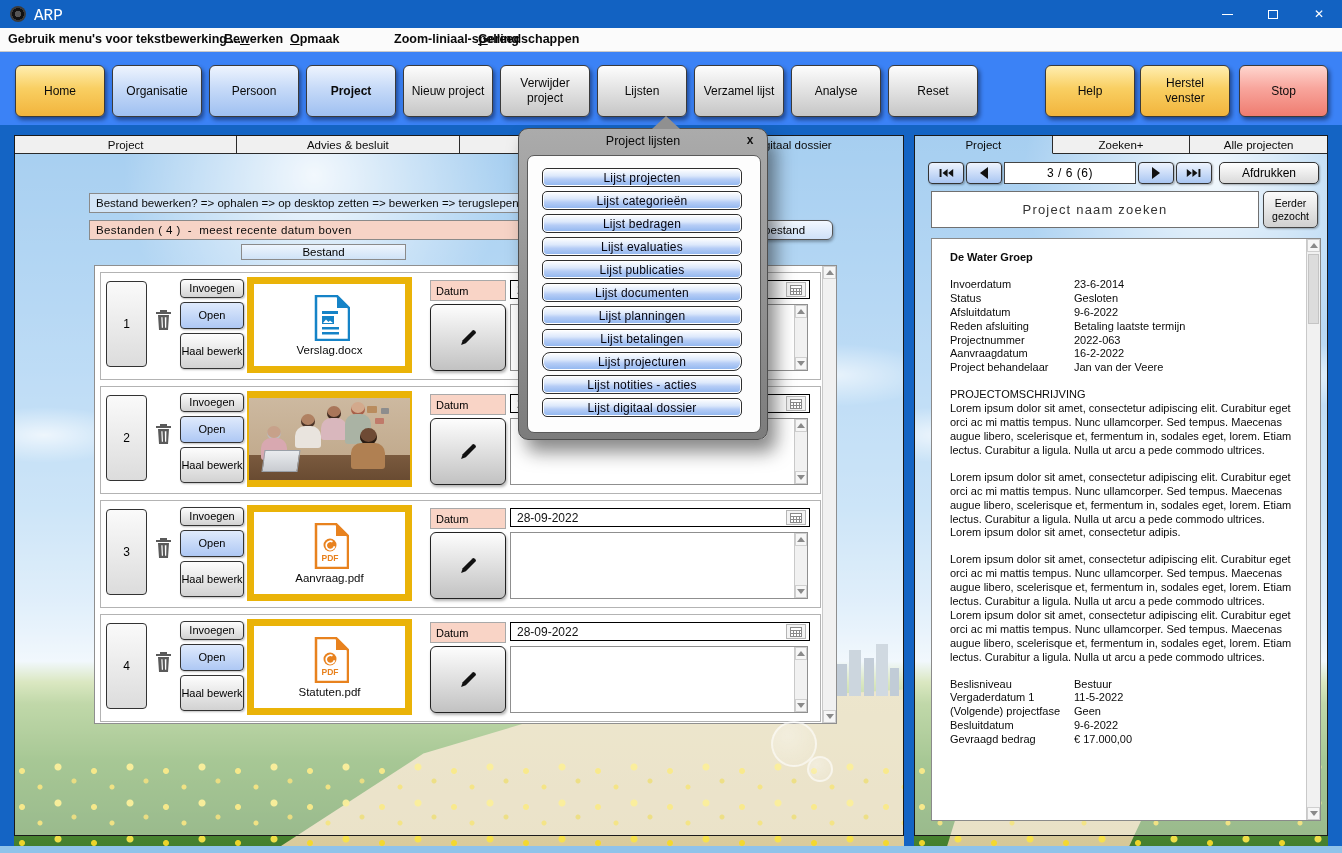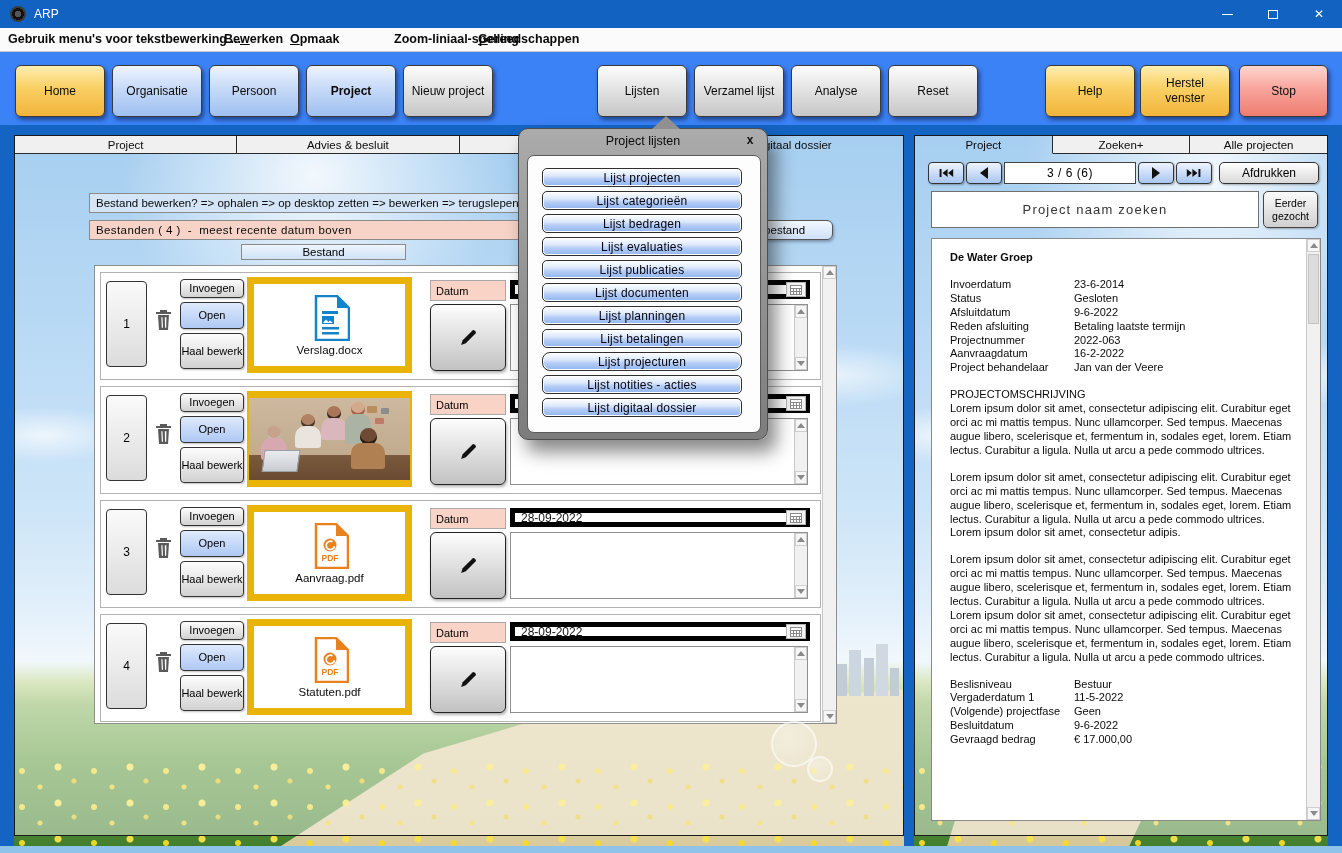--- a/index.html
+++ b/index.html
@@ -5,21 +5,21 @@
   * { margin:0; padding:0; box-sizing:border-box; }
   html,body { background:#222; }
   .app{ position:relative; width:1342px; height:853px; overflow:hidden;
         font-family:"Liberation Sans", sans-serif; background:#1464c4; }
 
   
   .titlebar{ position:absolute; left:0; top:0; width:100%; height:28px; background:#1262c2;
              display:flex; align-items:center; color:#fff; }
   .appicon{ position:absolute; left:10px; top:6px; width:16px; height:16px; border-radius:50%;
             background:radial-gradient(circle at 50% 50%, #555 0 3px, #111 3px 6px, #3a3a3a 6px 8px); }
-  .apptitle{ position:absolute; left:34px; top:7px; font-size:12px; }
+  .apptitle{ position:absolute; left:34px; top:7px; font-size:16px;font-family:Liberation Mono, monospace; }
   .wbtn{ position:absolute; top:0; width:46px; height:28px; display:flex; align-items:center; justify-content:center; }
   .wbtn .bar{ width:11px; height:1px; background:#fff; }
   .wbtn .box{ width:10px; height:9px; border:1px solid #fff; }
   .wbtn .x{ color:#fff; font-size:12px; line-height:1; }
 
   
   .menubar{ position:absolute; left:0; top:28px; width:100%; height:24px; background:#fbfbfb;
             border-bottom:1px solid #c9c9c9; display:flex; align-items:center; }
   .menu-item{ font-size:12.5px; font-weight:600; color:#0a0a0a; position:absolute; top:4px; }
 
@@ -103,21 +103,21 @@
   .trash{ position:absolute; left:54px; top:36px; }
   .rbtn{ position:absolute; left:79px; width:64px; border:1px solid #333; border-radius:4px; font-size:11px;
          display:flex; align-items:center; justify-content:center; text-align:center; line-height:1.15;
          background:linear-gradient(180deg,#fdfdfd,#d2d2d2); box-shadow:1px 1px 2px rgba(0,0,0,.25); }
   .rbtn.open{ background:linear-gradient(180deg,#dfeafc,#aec8f4); }
   .filebox{ position:absolute; left:146px; top:4px; width:165px; height:96px; border:7px solid #eab308; background:#fff;
             display:flex; flex-direction:column; align-items:center; justify-content:center; }
   .filename{ font-size:11.5px; margin-top:3px; color:#0a0a0a; }
   .datelabel{ position:absolute; left:329px; top:7px; width:76px; height:21px; background:#f9d4c6; border:1px solid #a9a9a9;
               font-size:11px; display:flex; align-items:center; padding-left:5px; }
-  .dateinput{ position:absolute; left:409px; top:7px; width:300px; height:19px; border:5px solid #000000; background:#fff;
+  .dateinput{ position:absolute; left:409px; top:7px; width:300px; height:19px; border:1px solid #000000; background:#fff;
               font-size:12px; padding:0 22px 0 6px; font-family:"Liberation Sans",sans-serif; color:#111; }
   .calbtn{ position:absolute; left:685px; top:9px; width:20px; height:15px; background:#f3f3f3; border:1px solid #b5b5b5;
            display:flex; align-items:center; justify-content:center; }
   .pencilbtn{ position:absolute; left:329px; top:31px; width:76px; height:67px; border:1px solid #222; border-radius:6px;
               background:linear-gradient(180deg,#fdfdfd,#c2c2c2); display:flex; align-items:center; justify-content:center;
               box-shadow:1px 2px 3px rgba(0,0,0,.3); }
   .notes{ position:absolute; left:409px; top:31px; width:298px; height:67px; border:1px solid #8f8f8f; background:#fff; }
   .notes .vscroll{ width:13px; }
 
   
@@ -196,20 +196,21 @@
     <div class="menu-item" style="left:350px;margin-left:44px;">Zoom-liniaal-spelling</div>
     <div class="menu-item" style="left:478px;"><u>G</u>ereedschappen</div>
   </div>
 
   <div class="toolbar">
     <div class="tbtn b-gold" style="left:15px;">Home</div>
     <div class="tbtn b-blue" style="left:112px;">Organisatie</div>
     <div class="tbtn b-blue" style="left:209px;">Persoon</div>
     <div class="tbtn b-blue b-bold" style="left:306px;">Project</div>
     <div class="tbtn b-gray" style="left:403px;">Nieuw project</div>
+    <div class="tbtn b-gray" style="left:500px;">Verwijder project</div>
     <div class="tbtn b-gray" style="left:597px;">Lijsten</div>
     <div class="tbtn b-gray" style="left:694px;">Verzamel lijst</div>
     <div class="tbtn b-gray" style="left:791px;">Analyse</div>
     <div class="tbtn b-gray" style="left:888px;">Reset</div>
     <div class="tbtn b-gold" style="left:1045px;">Help</div>
     <div class="tbtn b-gold" style="left:1140px;">Herstel venster</div>
     <div class="tbtn b-red" style="left:1239px; width:89px;">Stop</div>
   </div>
 
   <div class="scene scene-left">

